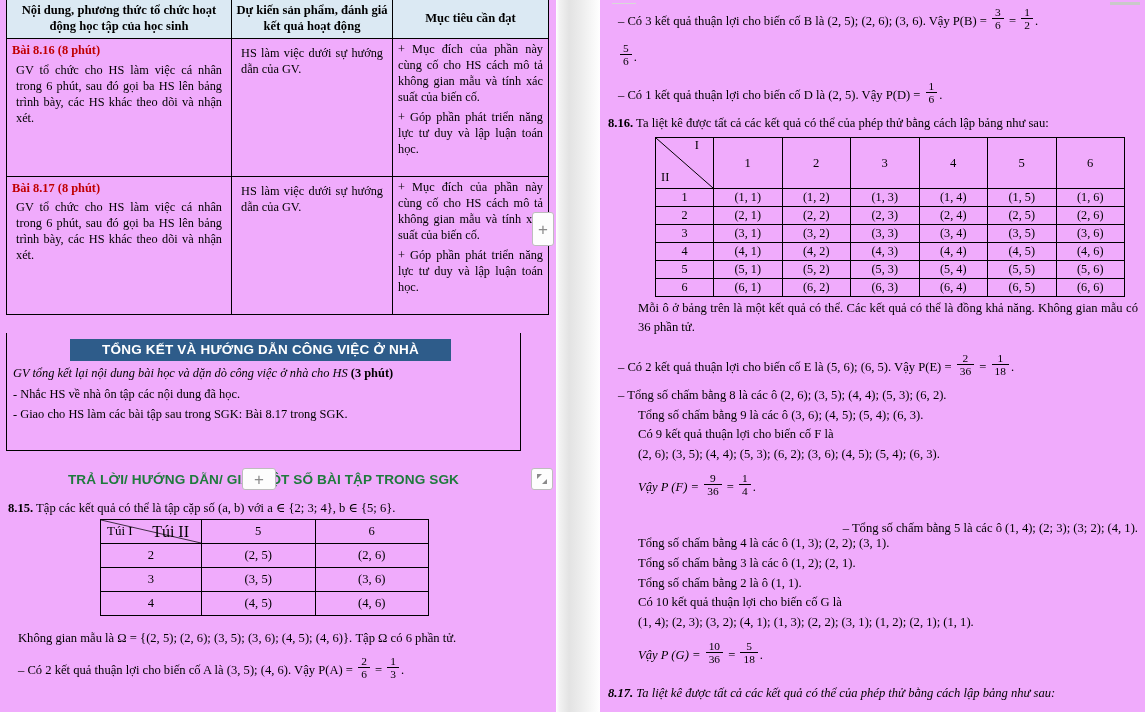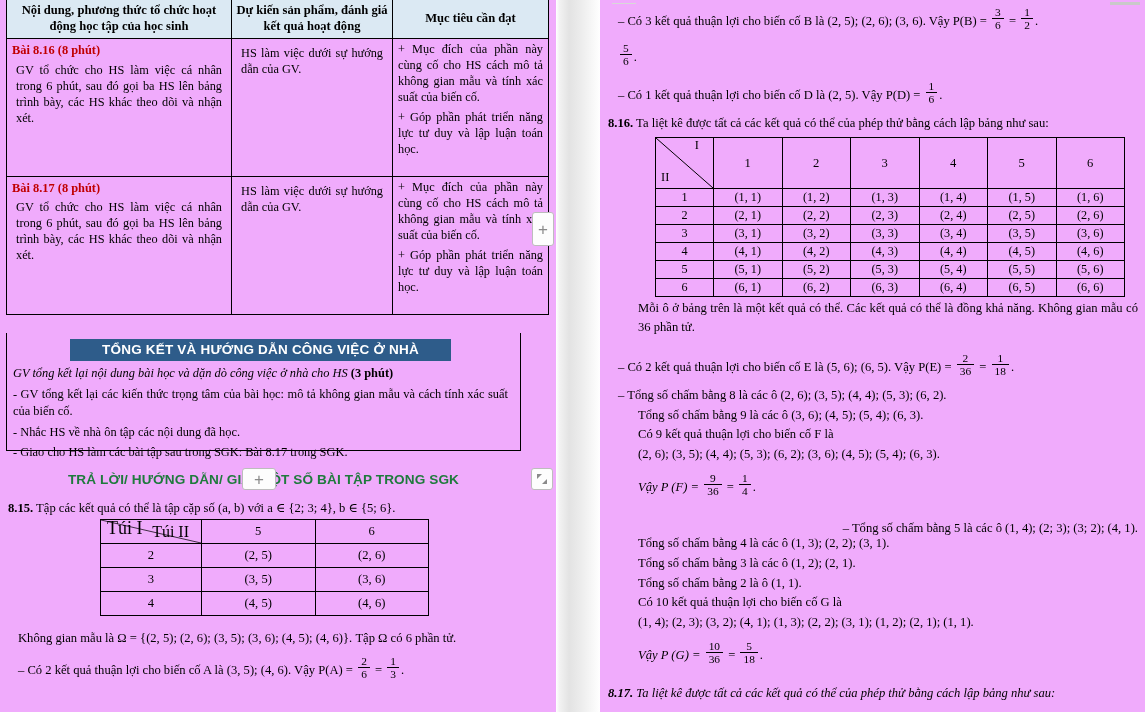--- a/index.html
+++ b/index.html
@@ -71,21 +71,21 @@
   .q815 .b{font-weight:bold;}
   .tbl815{
     position:absolute;left:100px;top:519px;width:329px;
     border-collapse:collapse;table-layout:fixed;
   }
   .tbl815 td{border:1px solid #000;text-align:center;font-size:12.6px;height:23px;padding:0;}
   .diag-cell{
     position:relative;height:48px;width:100px;padding:0;
   }
   .diag-cell .tr-lab{position:absolute;right:12px;top:3px;font-size:16px;}
-  .diag-cell .bl-lab{position:absolute;left:6px;bottom:4px;font-size:18px;}
+  .diag-cell .bl-lab{position:absolute;left:6px;bottom:4px;font-size:13px;}
   .diag-cell svg{position:absolute;left:0;top:0;width:100%;height:100%;}
   .below815{position:absolute;left:18px;top:628px;width:510px;font-size:12.6px;line-height:1.6;}
   .below815 p{margin:0 0 7px 0;}
 
   
   .r-txt{position:absolute;font-size:12.6px;line-height:1.5;}
   .r-item{width:515px;left:18px;}
   .ital{font-style:italic;}
   .bold{font-weight:bold;}
 
@@ -160,21 +160,20 @@
         <p>+ Mục đích của phần này cùng cố cho HS cách mô tả không gian mẫu và tính xác suất của biến cố.</p>
         <p>+ Góp phần phát triển năng lực tư duy và lập luận toán học.</p>
       </td>
     </tr>
   </tbody>
     </table>
 
   <div class="summary-box">
     <div class="banner">TỔNG KẾT VÀ HƯỚNG DẪN CÔNG VIỆC Ở NHÀ</div>
     <p class="sum-l it"><span>GV tổng kết lại nội dung bài học và dặn dò công việc ở nhà cho HS</span> <span class="bold">(3 phút)</span></p>
-    <p class="sum-l">- GV tổng kết lại các kiến thức trọng tâm của bài học: mô tả không gian mẫu và cách tính xác suất của biến cố.</p>
     <p class="sum-l">- Nhắc HS về nhà ôn tập các nội dung đã học.</p>
     <p class="sum-l">- Giao cho HS làm các bài tập sau trong SGK:  Bài 8.17 trong SGK.</p>
   </div>
 
   <div class="green-head">TRẢ LỜI/ HƯỚNG DẪN/ GIẢI MỘT SỐ BÀI TẬP TRONG SGK</div>
 
   <div class="q815">
     <span class="b">8.15.</span>
     <span>Tập các kết quả có thể là tập cặp số (a, b) với a ∈ {2; 3; 4}, b ∈ {5; 6}.</span>
   </div>

